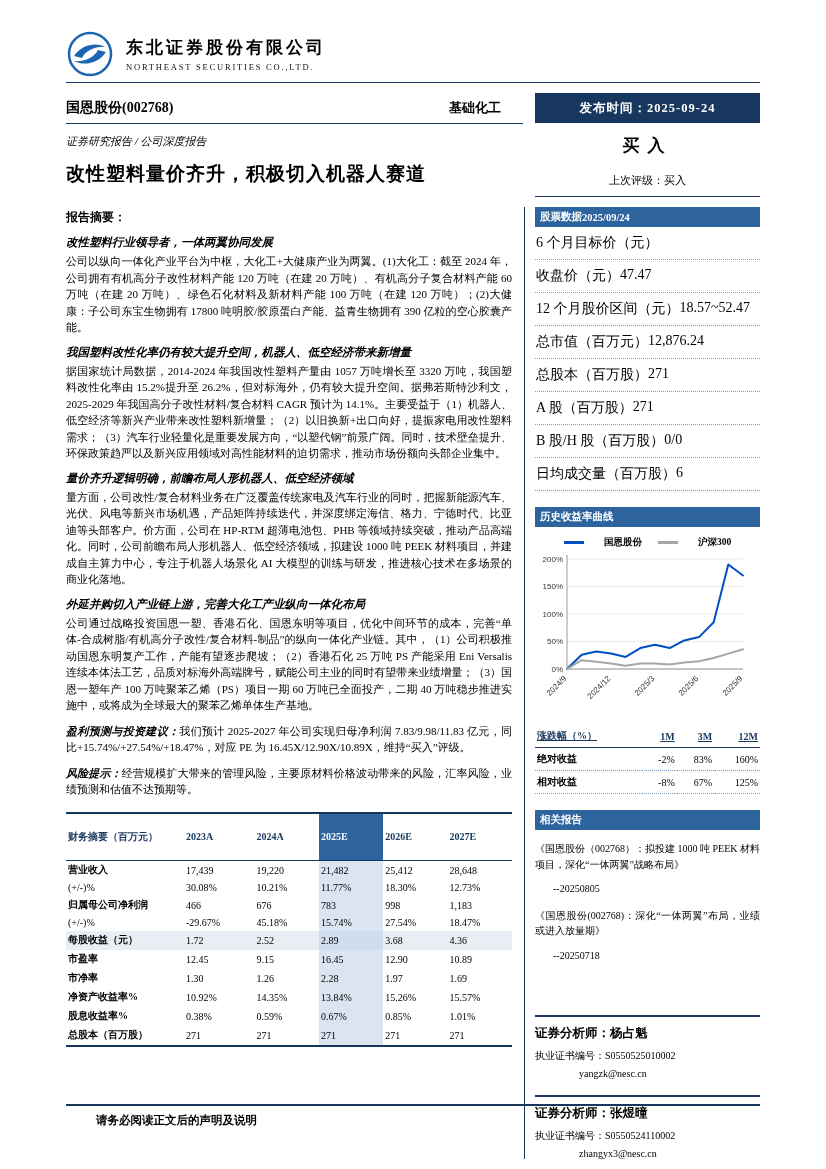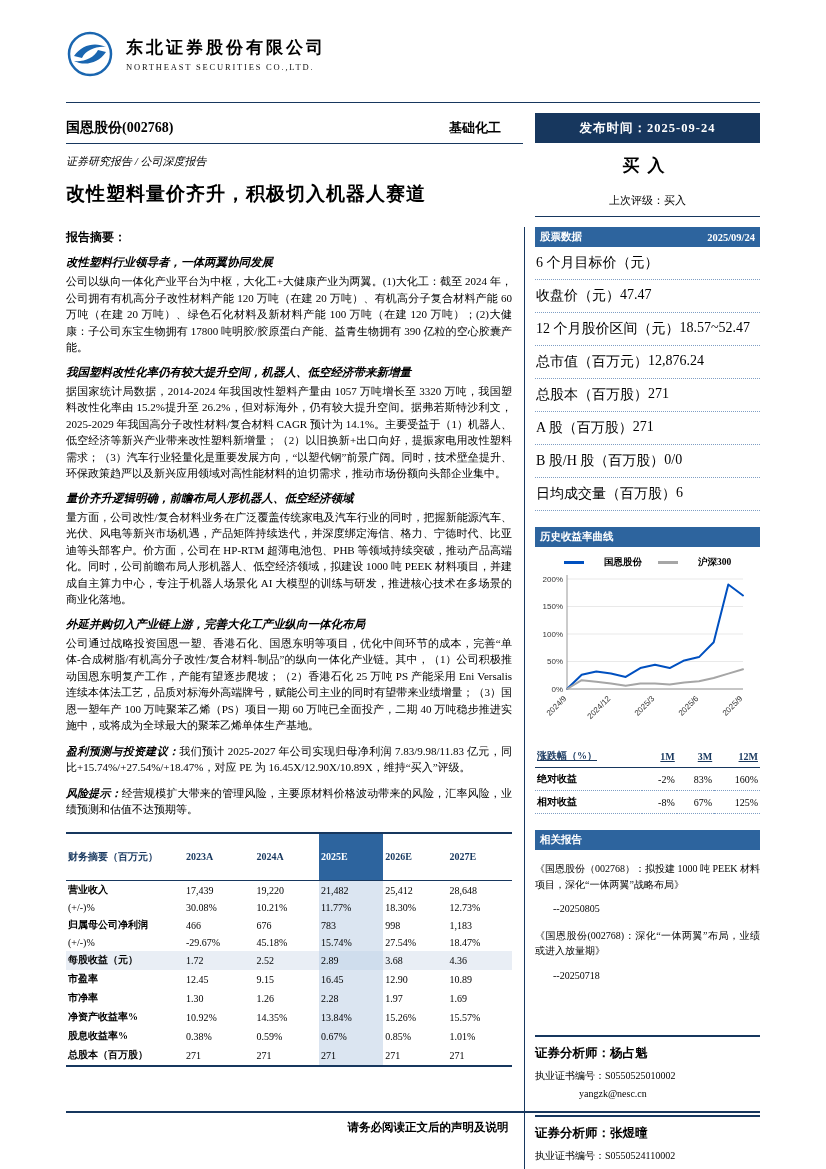--- a/index.html
+++ b/index.html
@@ -5,21 +5,21 @@
   :root{
     --navy:#17375e; --bar:#2d649e; --col_highlight:#dbe5f1;
     --line_blue:#0050c0; --line_gray:#a6a6a6; --dot:#7f9ec4;
   }
   *{box-sizing:border-box;}
   html,body{margin:0;padding:0;background:#777;}
   .page{width:826px;height:1169px;background:#fff;margin:0 auto;position:relative;
         font-family:"Liberation Serif","DejaVu Serif",serif;color:#000;
         padding:30px 66px 0;overflow:hidden;}
   
-  .brand{display:flex;align-items:center;gap:12px;padding-bottom:24px;border-bottom:1px solid var(--navy);}
+  .brand{display:flex;align-items:center;gap:12px;padding-bottom:4px;border-bottom:1px solid var(--navy);}
   .brand-text{display:flex;flex-direction:column;gap:3px;}
   .brand-cn{font-size:17px;font-weight:bold;letter-spacing:3px;}
   .brand-en{font-size:8.5px;letter-spacing:1.8px;color:#111;}
   
   .info-row{display:flex;margin-top:10px;align-items:stretch;}
   .info-left{flex:1;display:flex;justify-content:space-between;align-items:flex-end;
              border-bottom:1px solid var(--navy);padding:6px 22px 6px 0;margin-right:12px;}
   .stock-name{font-size:14px;font-weight:bold;}
   .industry{font-size:13px;font-weight:bold;}
   .publish-box{width:225px;height:30px;background:var(--navy);color:#fff;font-size:12.5px;
@@ -49,21 +49,21 @@
   .fin-table td{padding:2.5px 2px;}
   .fin-table tr:last-child td{border-bottom:2px solid var(--navy);}
   .fin-table th:first-child,.fin-table td:first-child{width:118px;}
   .fin-table .bold{font-weight:bold;}
   .fin-table .col-hl{background:var(--col_highlight);}
   .fin-table th.col-hl-head{background:var(--bar);color:#fff;}
   .fin-table .row-shade td{background:#e9eef5;}
   .fin-table .row-shade td.col-hl{background:#cfdded;}
   
   .side-bar-title{background:var(--bar);color:#fff;font-size:10.5px;font-weight:bold;
-                  display:flex;justify-content:space-between;align-items:center;padding:3px 5px;}
+                  display:flex;align-items:center;padding:3px 5px;}
   .kv-row{display:flex;justify-content:flex-start;font-size:14px;padding:7px 1px;
           border-bottom:1px dotted var(--dot);}
   .chart-block{margin-top:16px;}
   .legend{display:flex;justify-content:center;gap:16px;font-size:9.5px;margin:9px 0 0;}
   .legend-item{display:flex;align-items:center;gap:20px;font-weight:bold;}
   .legend-swatch{width:20px;height:3px;display:inline-block;}
   .returns-table{width:100%;border-collapse:collapse;font-size:10px;margin-top:4px;}
   .returns-table th{color:var(--navy);font-weight:bold;padding:4px 2px;text-align:right;border-bottom:1px solid var(--navy);text-decoration:underline;}
   .returns-table th:first-child{text-align:left;}
   .returns-table td{padding:4px 2px;text-align:right;border-bottom:1px dotted var(--dot);}
@@ -71,22 +71,22 @@
   .reports-block{margin-top:16px;}
   .report-item{font-size:10px;line-height:1.55;margin-top:11px;text-align:justify;}
   .report-date{margin-top:9px;padding-left:18px;}
   .analyst-block{border-top:2px solid var(--navy);padding-top:8px;font-size:10px;}
   .analyst-block.first{margin-top:52px;}
   .analyst-block.second{margin-top:16px;}
   .analyst-title{font-size:12.5px;font-weight:bold;margin:0 0 7px;}
   .analyst-cert{margin:0 0 5px;}
   .analyst-email{padding-left:44px;margin:0;}
   
-  .footer{position:absolute;left:66px;right:66px;bottom:34px;border-top:2px solid var(--navy);
-          padding:7px 0 0 30px;font-size:11.5px;font-weight:bold;text-align:center;}
+  .footer{position:absolute;left:66px;right:66px;bottom:41px;border-top:2px solid var(--navy);
+          padding:7px 0 0 30px;font-size:11.5px;font-weight:bold;}
   svg text{font-family:"Liberation Sans","DejaVu Sans",sans-serif;}
 </style>
 </head>
 <body>
 
 <div class="page">
 
   <div class="brand">
     <svg width="48" height="48" viewBox="0 0 48 48">
       <circle cx="24" cy="24" r="21" fill="none" stroke="#1a66b0" stroke-width="2.5"></circle>

